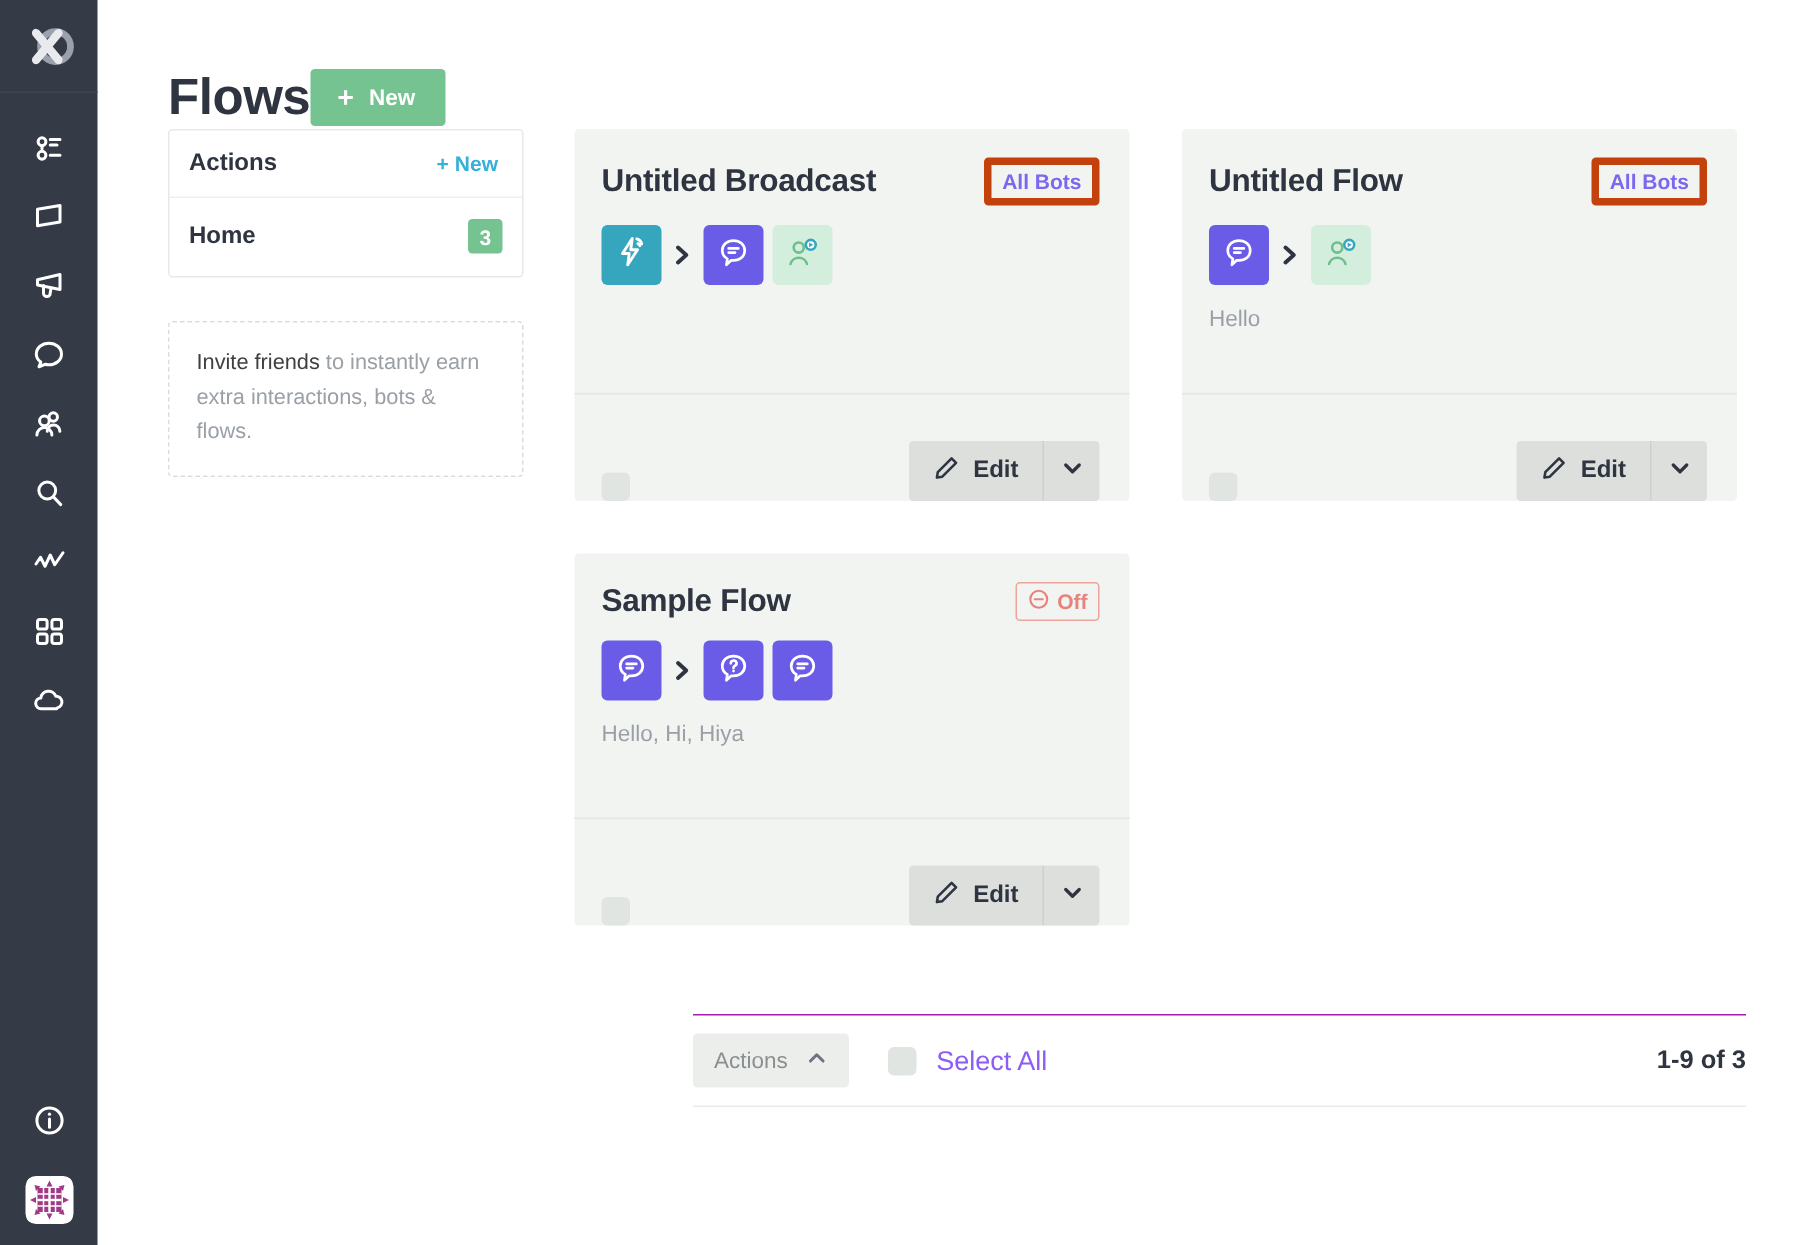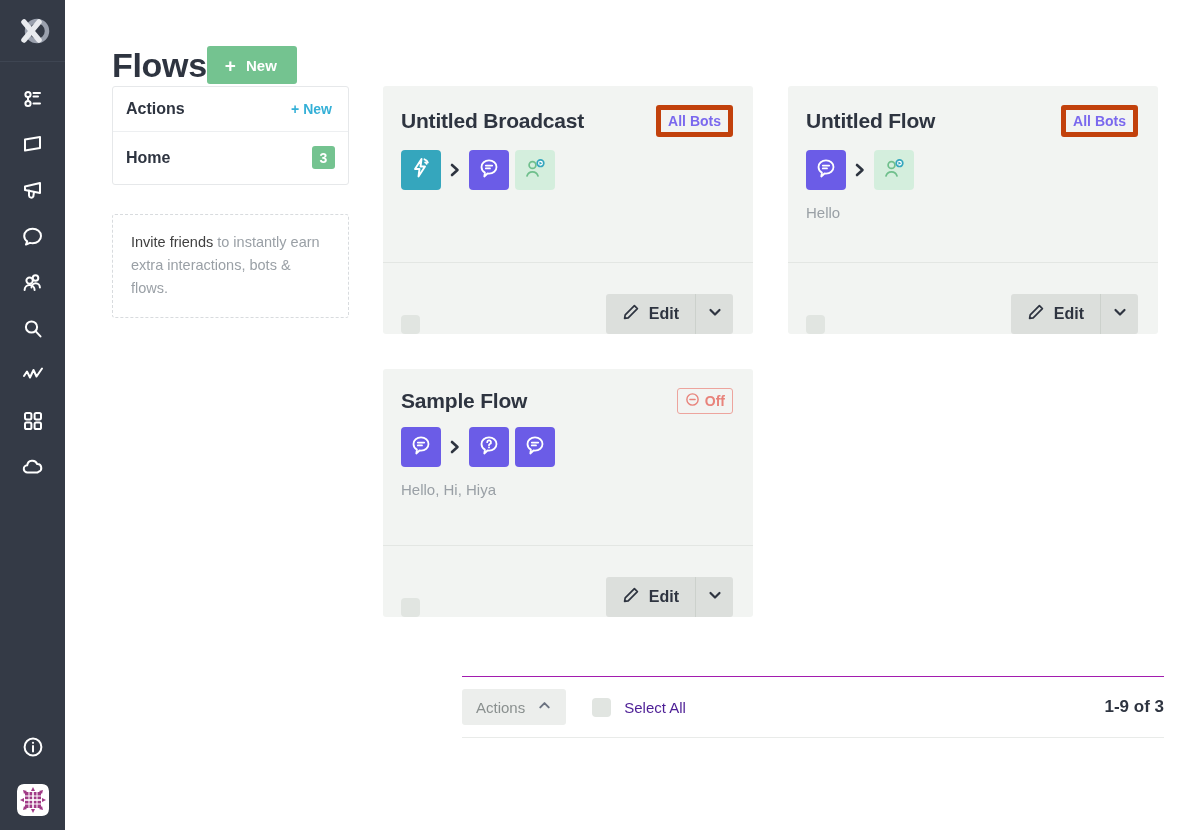--- a/index.html
+++ b/index.html
@@ -195,21 +195,21 @@
     background: #eceeec; border: none; border-radius: 3px;
     height: 36px; padding: 0 14px;
     display: inline-flex; align-items: center; gap: 12px;
     font-size: 15px; color: #8a908f; cursor: pointer;
     font-family: "Liberation Sans", sans-serif;
   }
   .select-all {
     display: inline-flex; align-items: center; gap: 13px;
     margin-left: 26px; cursor: pointer;
   }
-  .select-all-label { font-size: 15px; color: #4c1d95; }
+  .select-all-label { font-size: 18px; color: #8b5cf6; }
   .count { margin-left: auto; font-size: 17px; font-weight: bold; color: #2e3440; }
 </style>
 </head>
 <body>
 
 <div id="app">
 
   <div class="rail">
 
     <div class="rail-logo">

